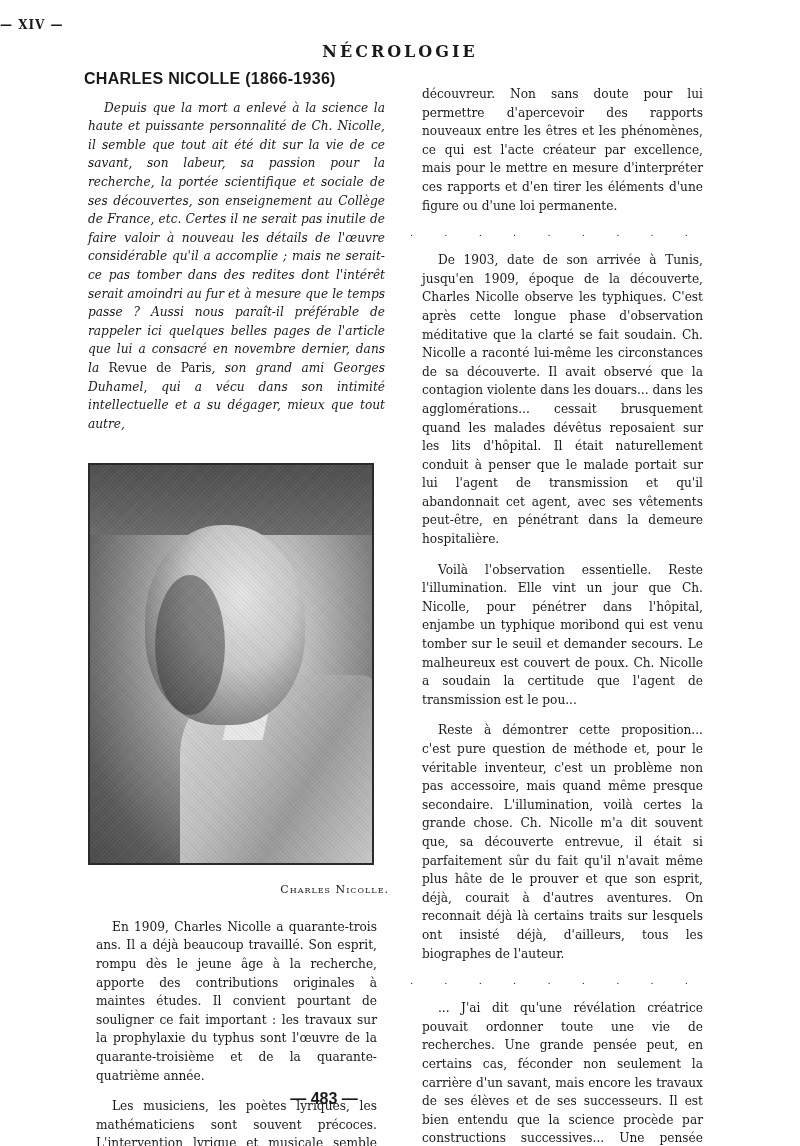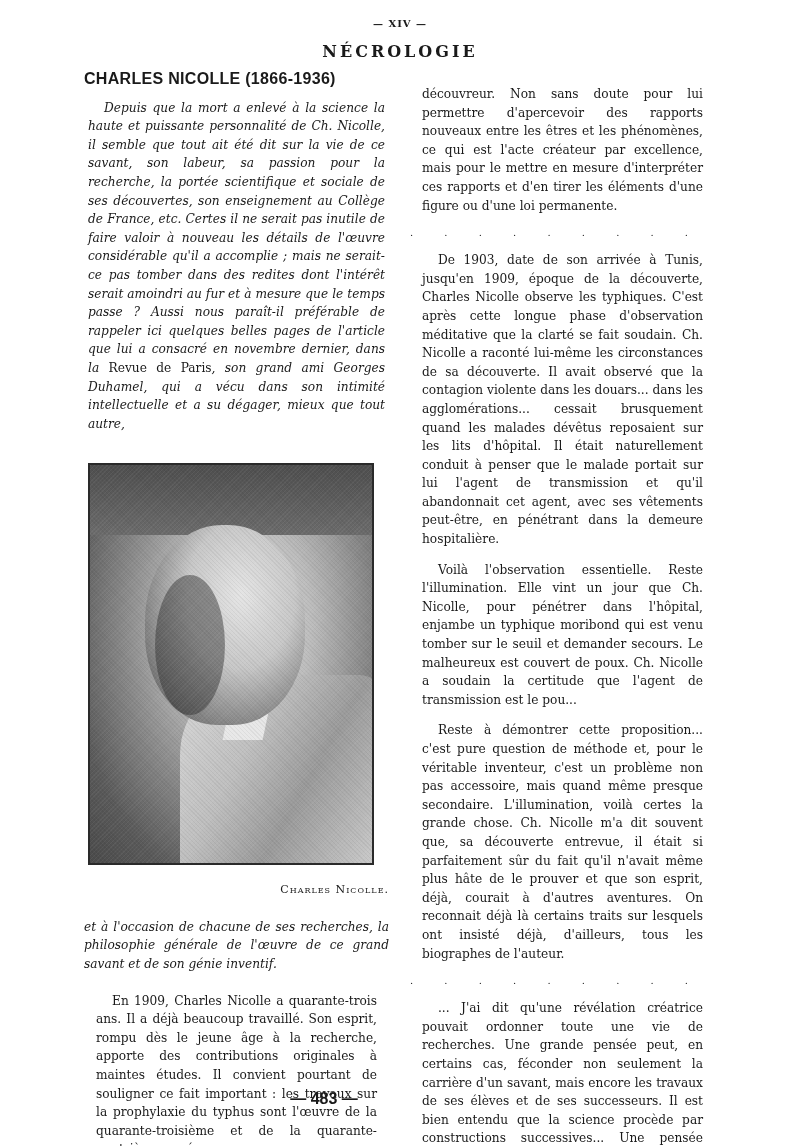--- a/index.html
+++ b/index.html
@@ -2,22 +2,22 @@
 <html><head>
   <meta charset="utf-8">
   <style>
     html, body { margin: 0; padding: 0; background: #ffffff; }
     body {
       width: 800px; height: 1146px; position: relative; overflow: hidden;
       color: #1a1a1a;
       font-family: "DejaVu Serif", "Liberation Serif", serif;
     }
     .page-roman {
-      position: absolute; top: 18px; left: 0; width: 800px; text-align: center;
-      font-size: 10px; letter-spacing: 1px; font-weight: bold;
+      position: absolute; top: 18px; left: 0; width: 800px; 
+      font-size: 12px; letter-spacing: 1px; font-weight: bold;
     }
     .section-title {
       position: absolute; top: 42px; left: 0; width: 800px; text-align: center;
       font-size: 16px; letter-spacing: 3px; font-weight: bold;
     }
     .col {
       position: absolute; top: 70px; width: 305px;
       font-size: 12.2px; line-height: 18.6px; text-align: justify;
     }
     .col-left { left: 84px; }
@@ -88,21 +88,20 @@
   <div class="photo">
     <div class="bg-band"></div>
     <div class="shirt"></div>
     <div class="collar"></div>
     <div class="head"></div>
     <div class="shadow-face"></div>
     <div class="noise"></div>
   </div>
   <div class="caption">Charles Nicolle.</div>
 
-  <p class="outro">et à l'occasion de chacune de ses recherches, la philosophie générale de l'œuvre de ce grand savant et de son génie inventif.</p>
 
   <p class="body">En 1909, Charles Nicolle a quarante-trois ans. Il a déjà beaucoup travaillé. Son esprit, rompu dès le jeune âge à la recherche, apporte des contributions originales à maintes études. Il convient pourtant de souligner ce fait important : les travaux sur la prophylaxie du typhus sont l'œuvre de la quarante-troisième et de la quarante-quatrième année.</p>
   <p class="body">Les musiciens, les poètes lyriques, les mathématiciens sont souvent précoces. L'intervention lyrique et musicale semble parfois indépendante de l'expérience. Il n'en va pas de même ni pour l'invention romanesque, ni pour l'invention dans les sciences de la vie, dans les sciences biologiques. Une longue préparation est nécessaire au</p>
 </div>
 
 <div class="col col-right">
   <p class="body" style="text-indent:0">découvreur. Non sans doute pour lui permettre d'apercevoir des rapports nouveaux entre les êtres et les phénomènes, ce qui est l'acte créateur par excellence, mais pour le mettre en mesure d'interpréter ces rapports et d'en tirer les éléments d'une figure ou d'une loi permanente.</p>
   <div class="dots">. . . . . . . . . . . . . . . . . .</div>
   <p class="body">De 1903, date de son arrivée à Tunis, jusqu'en 1909, époque de la découverte, Charles Nicolle observe les typhiques. C'est après cette longue phase d'observation méditative que la clarté se fait soudain. Ch. Nicolle a raconté lui-même les circonstances de sa découverte. Il avait observé que la contagion violente dans les douars... dans les agglomérations... cessait brusquement quand les malades dévêtus reposaient sur les lits d'hôpital. Il était naturellement conduit à penser que le malade portait sur lui l'agent de transmission et qu'il abandonnait cet agent, avec ses vêtements peut-être, en pénétrant dans la demeure hospitalière.</p>
   <p class="body">Voilà l'observation essentielle. Reste l'illumination. Elle vint un jour que Ch. Nicolle, pour pénétrer dans l'hôpital, enjambe un typhique moribond qui est venu tomber sur le seuil et demander secours. Le malheureux est couvert de poux. Ch. Nicolle a soudain la certitude que l'agent de transmission est le pou...</p>

